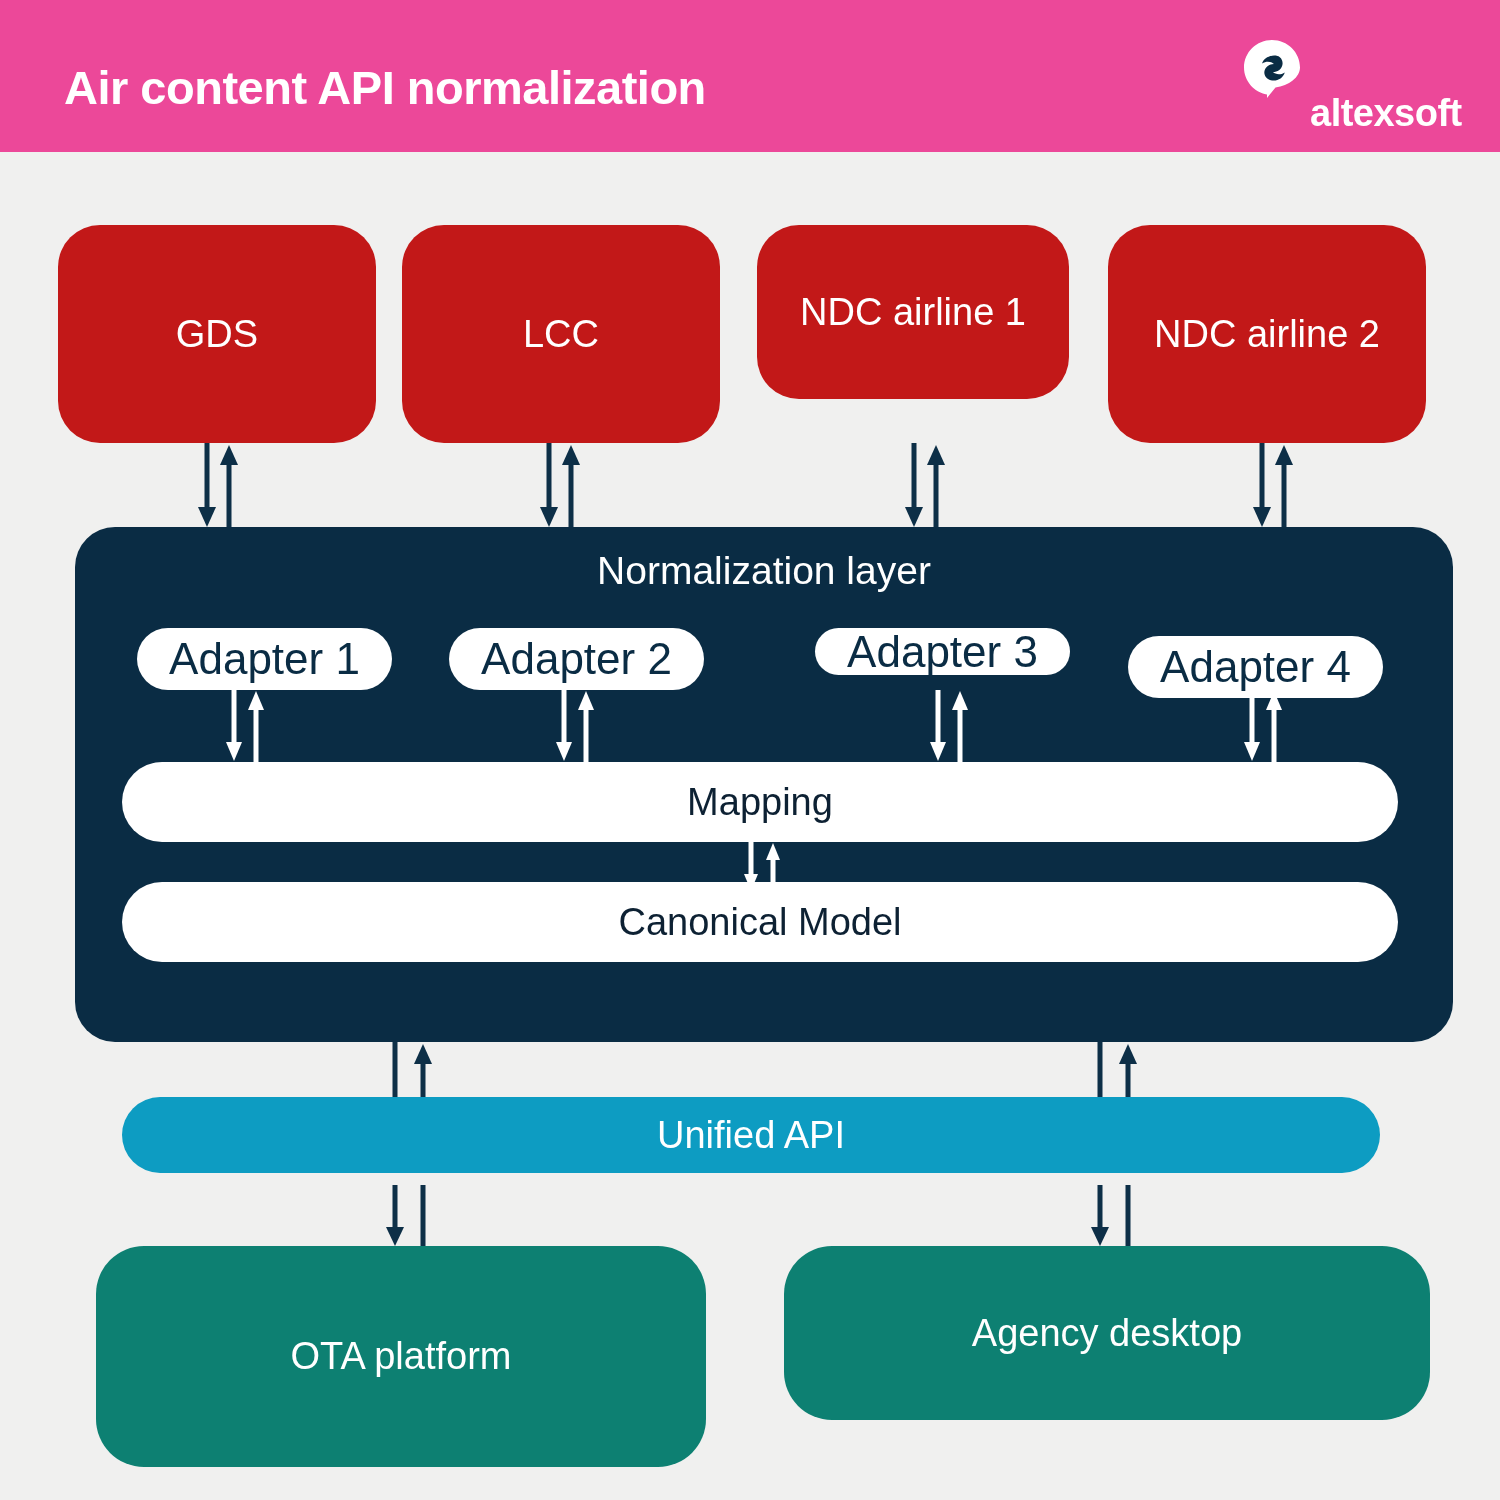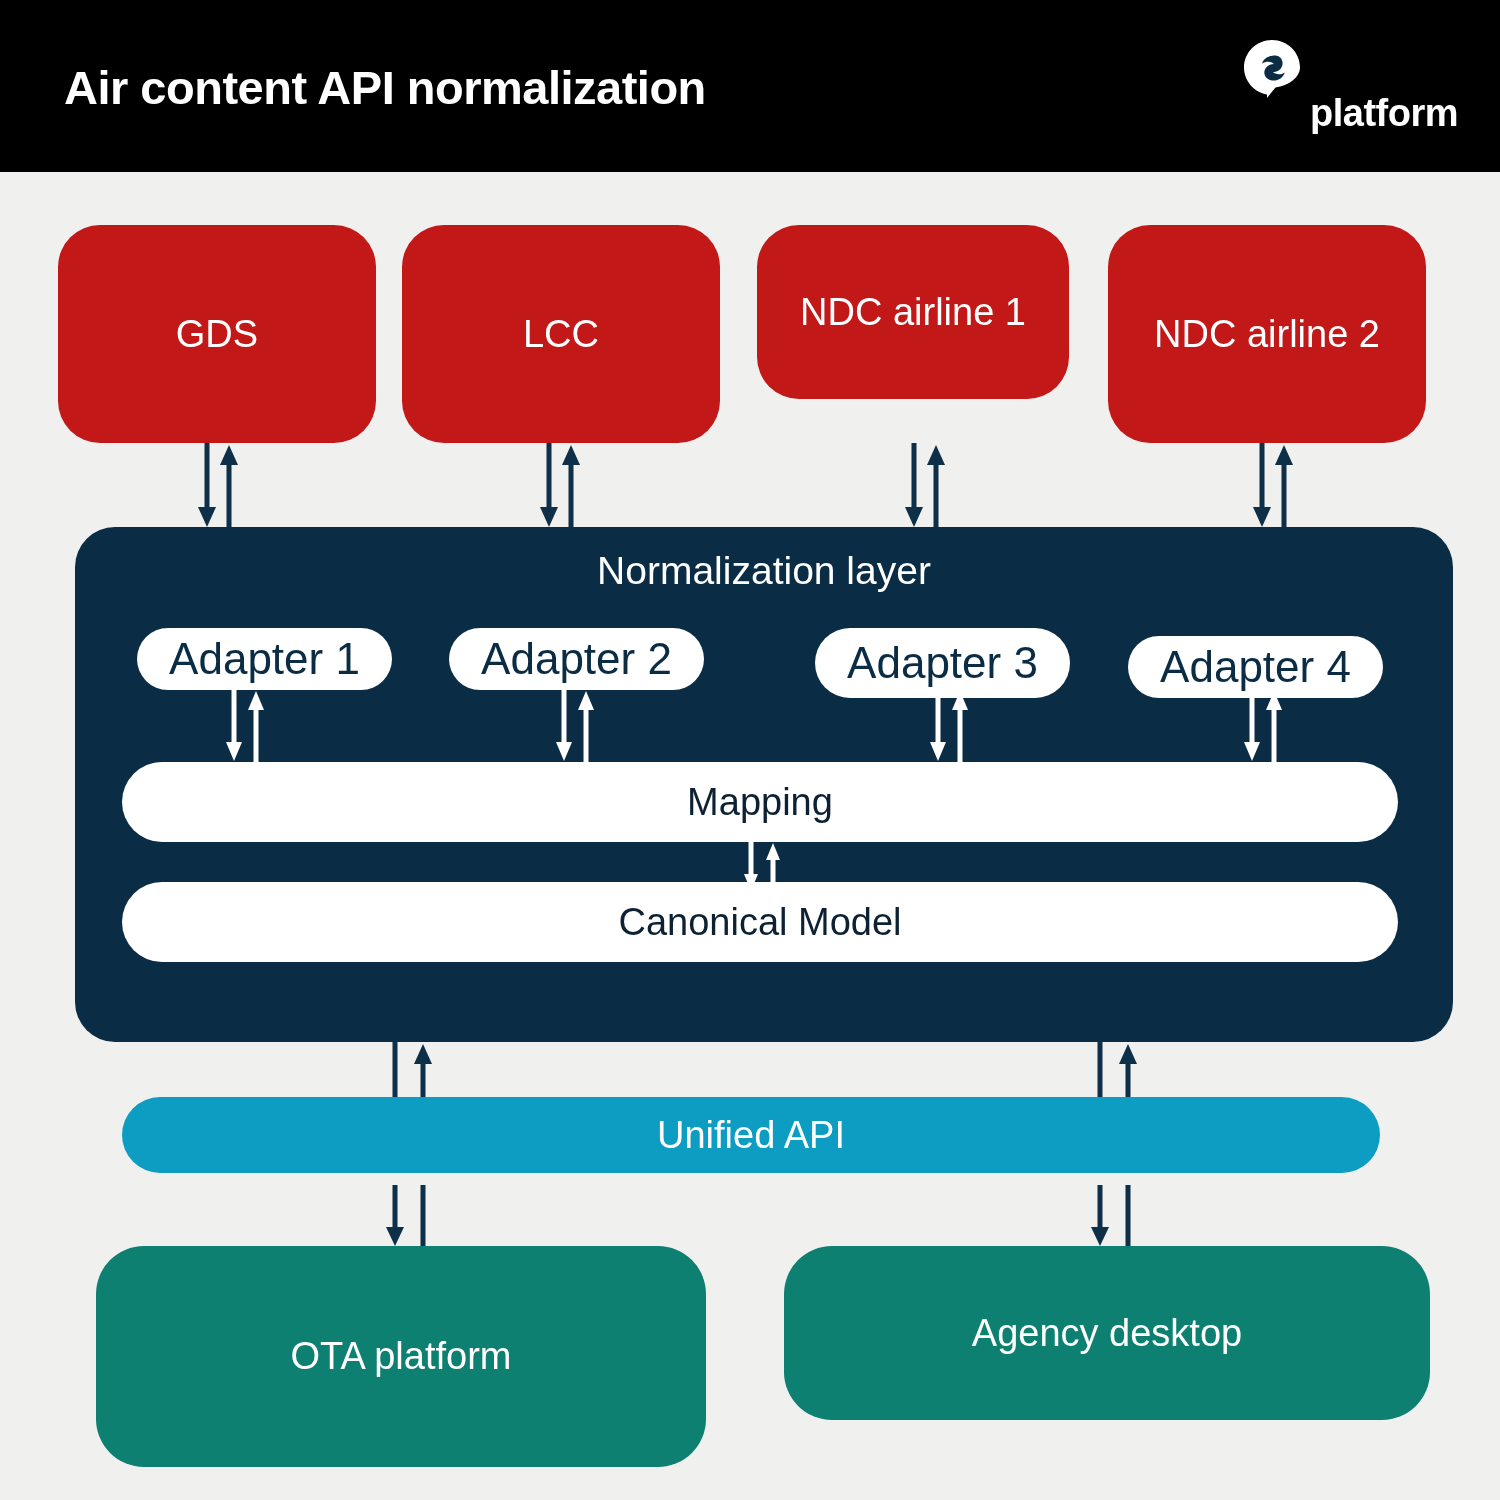--- a/index.html
+++ b/index.html
@@ -18,22 +18,22 @@
     width: 1500px;
     height: 1500px;
     background: #f0f0ef;
   }
 
   
   .header {
     position: absolute;
     left: 0; top: 0;
     width: 1500px;
-    height: 172px;
-    background: #000000;
+    height: 152px;
+    background: #ec4899;
   }
   .header-title {
     position: absolute;
     left: 64px;
     top: 60px;
     font-size: 47px;
     font-weight: bold;
     color: #ffffff;
     letter-spacing: -0.5px;
     white-space: nowrap;
@@ -139,21 +139,21 @@
   <div class="header">
     <div class="header-title">Air content API normalization</div>
 
     <div class="logo">
       <div class="logo-mark">
         <svg width="56" height="58" viewBox="0 0 56 58">
           <path d="M28 0 C12.5 0 0 12.3 0 27.5 C0 41 9.9 52.2 23 54.5 L23 58 L31.5 47.5 C44.8 45.6 56 37.3 56 27.5 C56 12.3 43.5 0 28 0 Z" fill="#ffffff"></path>
           <path d="M33.5 16 C27 14.5 20 17.5 18 23.5 C22.5 20.5 27.5 21.5 30 24 C25.5 24 21.5 26.5 20.5 31 C19.6 35 22.2 39.2 26.8 40.2 C33 41.6 39 38.3 40.8 32.4 C36.4 35.3 31.4 34.4 29 32 C33.5 32 37.4 29.4 38.4 25 C39.3 21 36.9 16.8 33.5 16 Z" fill="#0a2c44"></path>
         </svg>
       </div>
-      <div class="logo-word">platform</div>
+      <div class="logo-word">altexsoft</div>
     </div>
   </div>
 
   <div class="node source-box" style="left:58px; top:225px; width:318px; height:218px;text-align:right;">
     <span class="node-label">GDS</span>
   </div>
 
   <div class="node source-box" style="left:402px; top:225px; width:318px; height:218px;">
     <span class="node-label">LCC</span>
   </div>
@@ -205,21 +205,21 @@
   <div class="layer-box" style="position:absolute; left:55px; top:527px; width:1378px; height:515px;margin-left:20px;">
 
     <div class="layer-title">Normalization layer</div>
 
     <div class="node adapter-pill" style="left:62px; top:101px; width:255px; height:62px;">
       <span class="node-label">Adapter 1</span>
     </div>
     <div class="node adapter-pill" style="left:374px; top:101px; width:255px; height:62px;">
       <span class="node-label">Adapter 2</span>
     </div>
-    <div class="node adapter-pill" style="left:740px; top:101px; width:255px; height:70px;">
+    <div class="node adapter-pill" style="left:740px; top:101px; width:255px; height:47px;">
       <span class="node-label">Adapter 3</span>
     </div>
     <div class="node adapter-pill" style="left:1053px; top:109px; width:255px; height:62px;">
       <span class="node-label">Adapter 4</span>
     </div>
 
     <div class="arrow" style="left:148px; top:163px;">
       <svg width="44" height="72" viewBox="0 0 44 72">
         <line x1="11" y1="0" x2="11" y2="58" stroke="#ffffff" stroke-width="5"></line>
         <polygon points="11,71 3,52 19,52" fill="#ffffff"></polygon>

